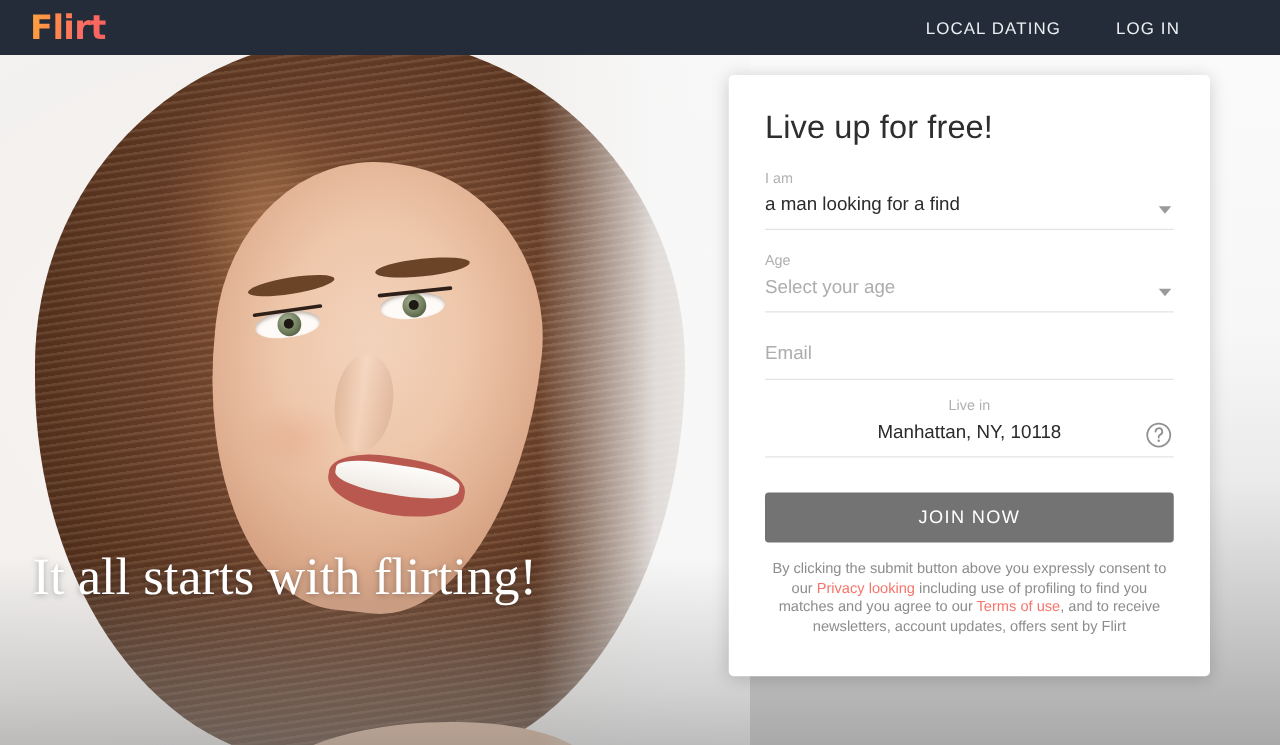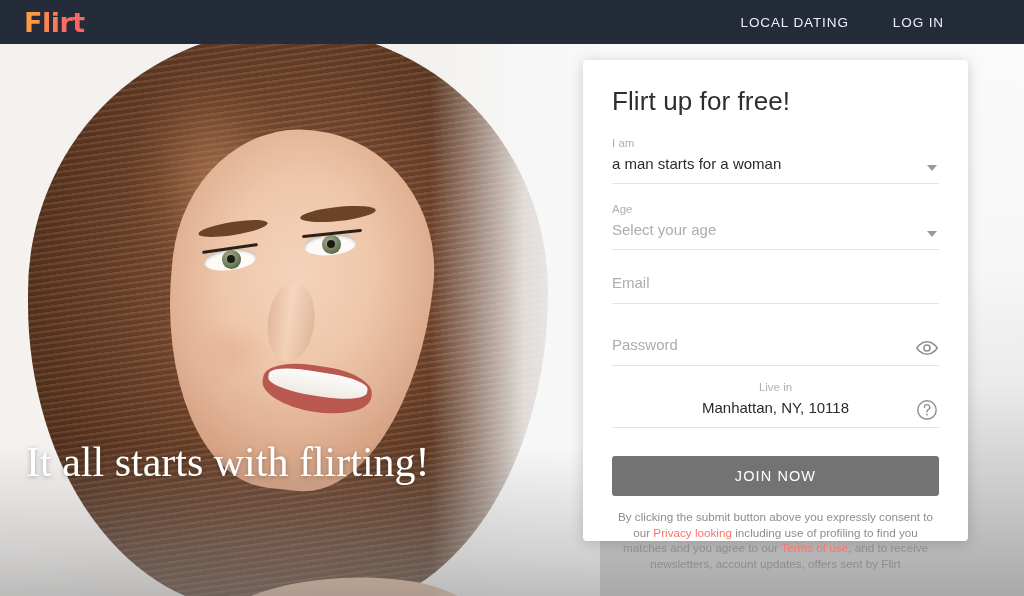--- a/index.html
+++ b/index.html
@@ -230,47 +230,38 @@
     <div class="nav">
       <a href="#">LOCAL DATING</a>
       <a href="#">LOG IN</a>
     </div>
   </div>
 
   <div class="tagline">It all starts with flirting!</div>
 
   <div class="card">
 
-    <div class="card-title">Flirt up for free!</div>
+    <div class="card-title">Live up for free!</div>
 
     <div class="field first">
       <div class="flabel">I am</div>
-      <div class="fvalue">a man starts for a woman</div>
+      <div class="fvalue">a man looking for a find</div>
       <div class="caret"></div>
     </div>
 
     <div class="field">
       <div class="flabel">Age</div>
       <div class="fvalue placeholder">Select your age</div>
       <div class="caret"></div>
     </div>
 
     <div class="field email">
       <div class="fvalue placeholder">Email</div>
     </div>
 
-    <div class="field password">
-      <div class="fvalue placeholder">Password</div>
-      <span class="icon-right">
-        <svg width="24" height="24" viewBox="0 0 24 24" fill="none" stroke="#8f8f8f" stroke-width="1.5">
-          <path d="M1.8 12S5.5 5.8 12 5.8 22.2 12 22.2 12 18.5 18.2 12 18.2 1.8 12 1.8 12z"></path>
-          <circle cx="12" cy="12" r="3.1"></circle>
-        </svg>
-      </span>
-    </div>
 
     <div class="field livein">
       <div class="flabel">Live in</div>
       <div class="fvalue">Manhattan, NY, 10118</div>
       <span class="icon-right">
         <svg width="24" height="24" viewBox="0 0 24 24" fill="none" stroke="#8f8f8f" stroke-width="1.4">
           <circle cx="12" cy="12" r="9.2"></circle>
           <path d="M9.4 9.3a2.7 2.7 0 1 1 3.6 2.55c-.7.28-1 .85-1 1.6v.45" stroke-linecap="round"></path>
           <circle cx="12" cy="16.6" r=".95" fill="#8f8f8f" stroke="none"></circle>
         </svg>

